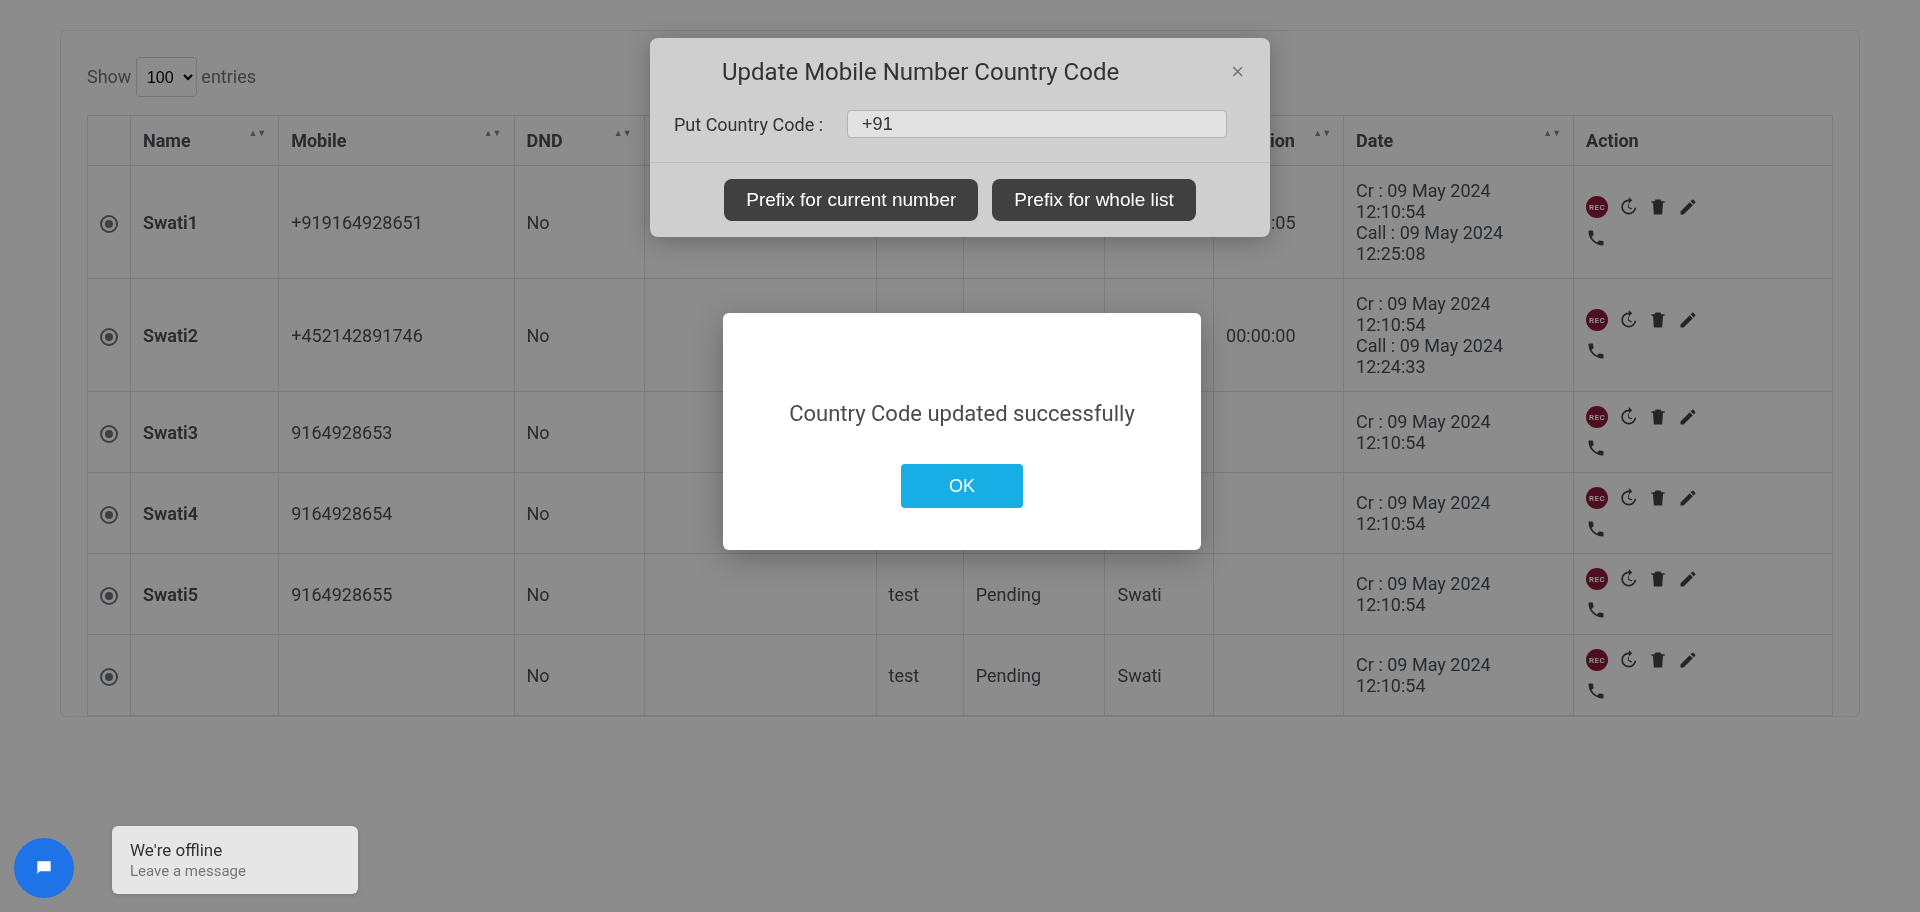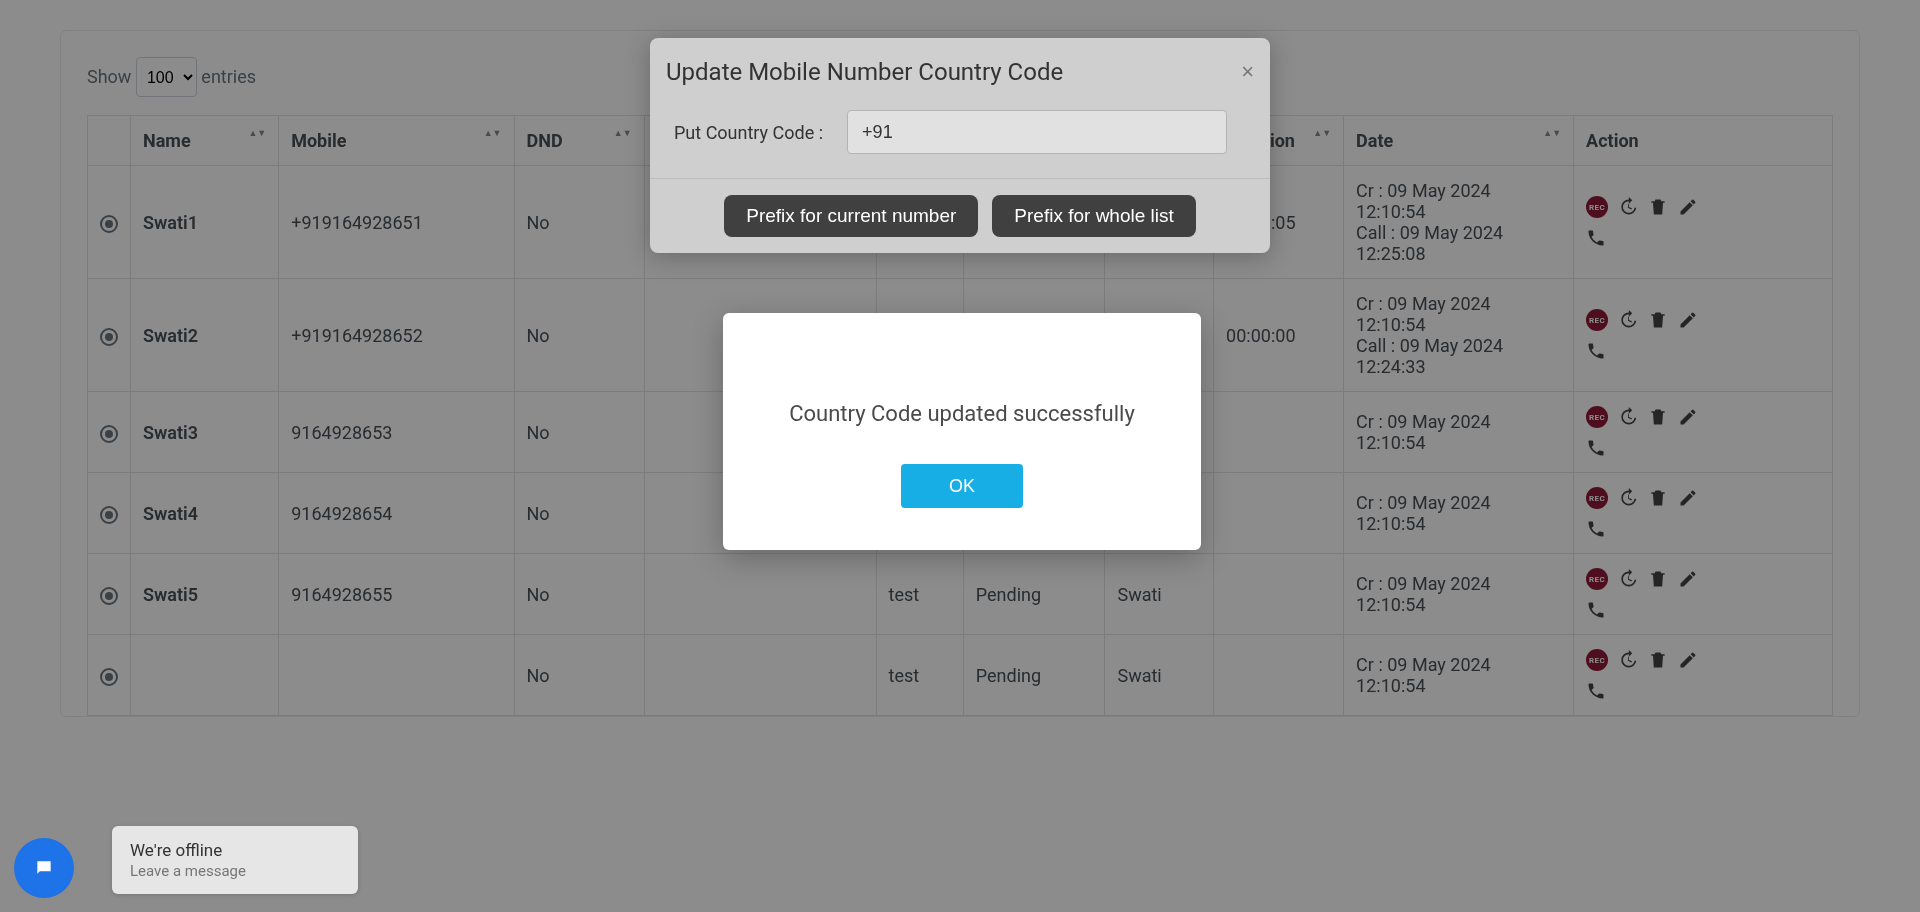--- a/index.html
+++ b/index.html
@@ -44,27 +44,27 @@
   .overlay {
     position:absolute; inset:0; background:rgba(0,0,0,0.45);
   }
 
   
   .modal1 {
     position:absolute; left:650px; top:38px; width:620px;
     background:#cfcfcf; 
     border-radius:8px; box-shadow:0 4px 24px rgba(0,0,0,0.25); overflow:hidden;
   }
-  .modal1-header { padding:20px 16px; display:flex; justify-content:space-between; align-items:center; }
+  .modal1-header { padding:20px 26px; display:flex; justify-content:space-between; align-items:center;margin-left:46px; }
   .modal1-title { font-size:24px; color:#333; }
   .modal1-close { font-size:22px; color:#777; background:none; border:none; cursor:pointer; }
   .modal1-body { padding:4px 24px 24px; }
   .form-row { display:flex; align-items:center; gap:24px; }
   .form-row label { font-size:18px; color:#333; }
-  .form-row input { flex:none; width:380px; height:44px; border:1px solid #b3b3b3; border-radius:4px; background:#e1e1e1; padding:0 14px; font-size:18px; color:#333; }
+  .form-row input { flex:none; width:380px; height:28px; border:1px solid #b3b3b3; border-radius:4px; background:#e1e1e1; padding:0 14px; font-size:18px; color:#333; }
   .modal1-footer { border-top:1px solid #bdbdbd; padding:16px 24px; display:flex; gap:14px; justify-content:center; }
   .btn-primary {
     background:#404040; color:#fff; border:none; border-radius:8px; padding:10px 22px; font-size:19px; cursor:pointer;
   }
 
   
   .alertbox {
     position:absolute; left:723px; top:313px; width:478px; background:#fff; border-radius:6px;
     box-shadow:0 8px 30px rgba(0,0,0,0.25); padding:88px 30px 42px; text-align:center;
   }
@@ -154,21 +154,21 @@
                   </svg>
                 </span>
   </div>
 </td>
           </tr>
           <tr>
             <td class="radio-col"><span class="radio-circle">
                 <span class="dot"></span>
               </span></td>
             <td class="name">Swati2</td>
-            <td class="mobile">+919164928652</td>
+            <td class="mobile">+452142891746</td>
             <td>No</td>
             <td></td>
             <td>test</td>
             <td></td>
             <td></td>
             <td style="width: 130px;">00:00:00</td>
             <td style="width: 230px;">Cr : 09 May 2024 12:10:54<br>Call : 09 May 2024 12:24:33</td>
             <td>
   <div class="actions">
     <span class="rec-badge">REC</span>

